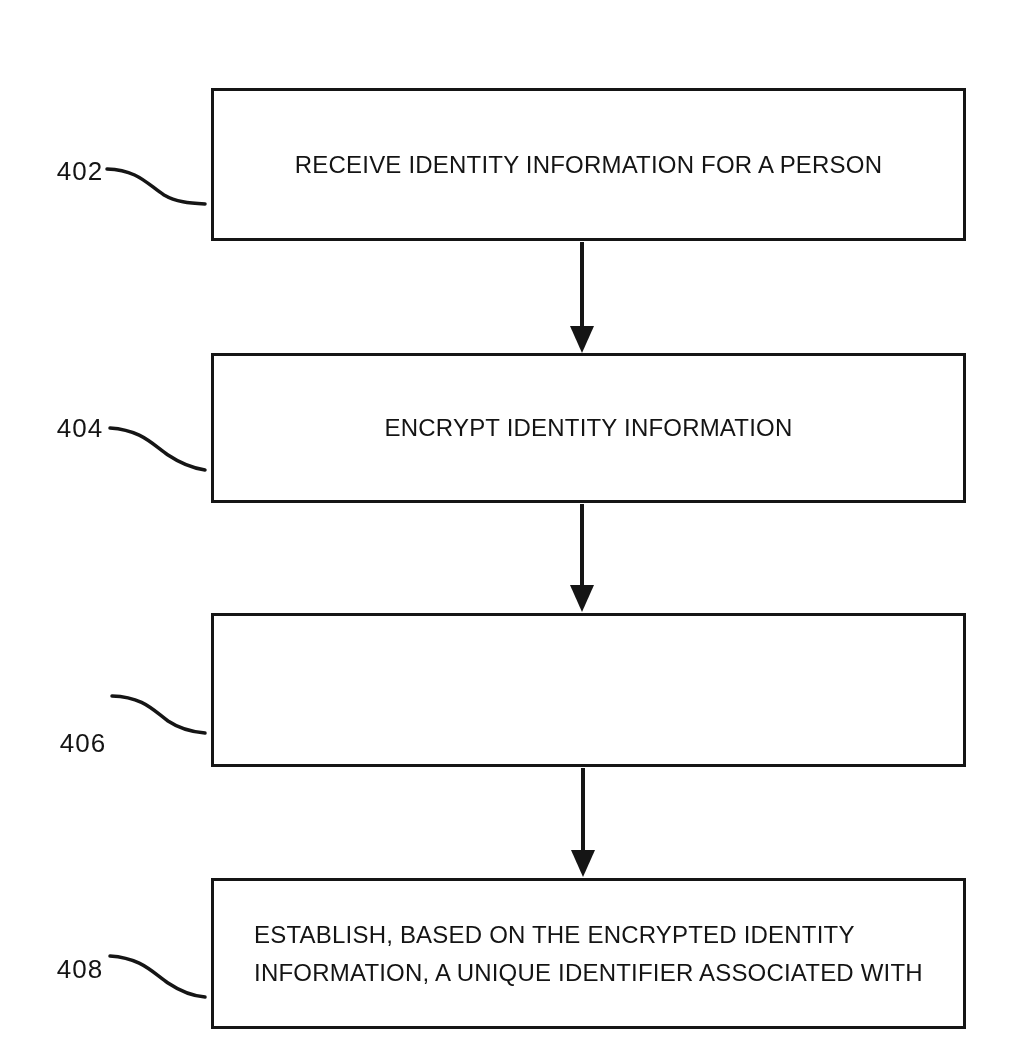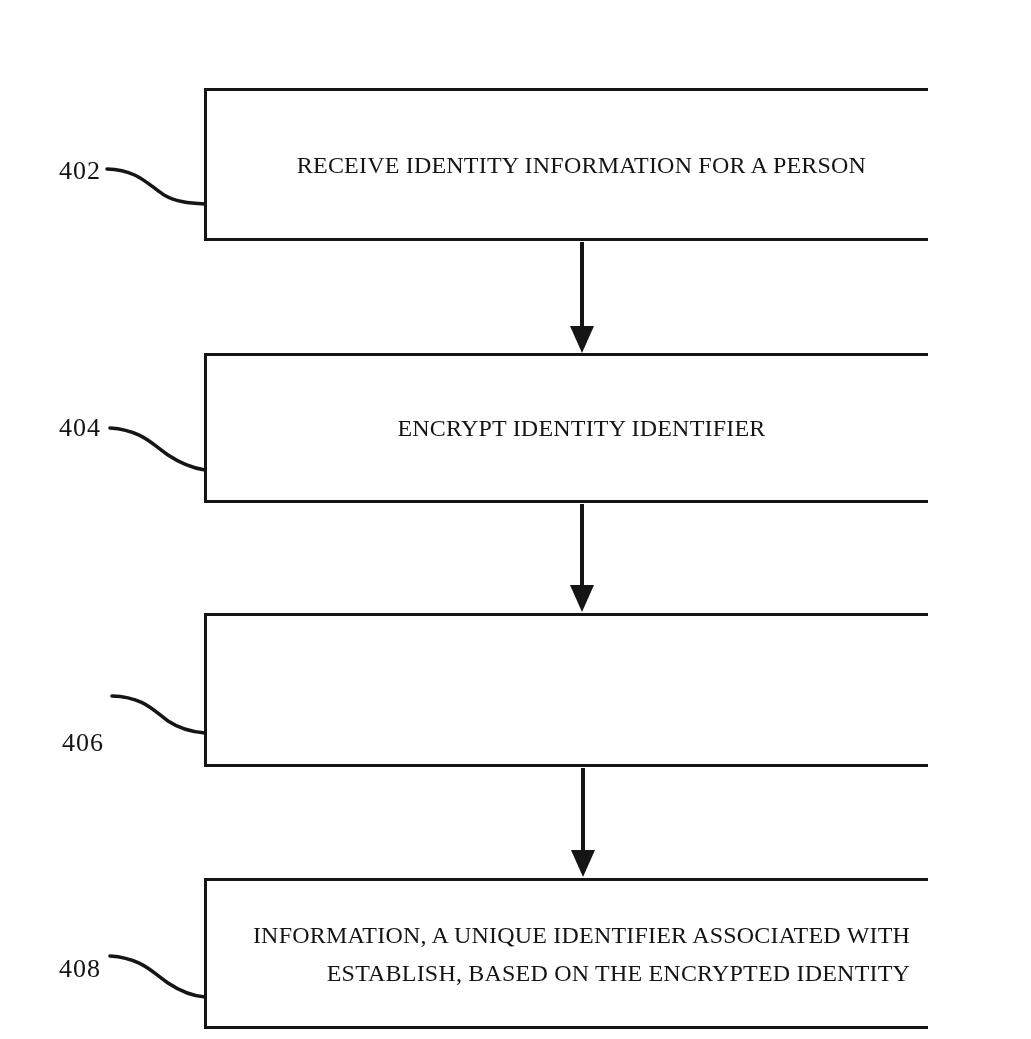--- a/index.html
+++ b/index.html
@@ -5,43 +5,44 @@
   html, body {
     margin: 0;
     padding: 0;
     background: #ffffff;
   }
   .figure {
     position: relative;
     width: 928px;
     height: 1039px;
     background: #ffffff;
-    font-family: Liberation Serif, serif;
+    font-family: Liberation Sans, sans-serif;
     color: #111111;
     overflow: hidden;
+    padding-left: 41px;
   }
   .connector-layer {
     position: absolute;
     left: 0;
     top: 0;
     width: 1031px;
     height: 1039px;
     pointer-events: none;
   }
   .step-box {
     position: absolute;
-    left: 204px;
+    left: 211px;
     width: 755px;
     box-sizing: border-box;
     border: 3px solid #151515;
     background: #ffffff;
     display: flex;
     align-items: center;
     justify-content: center;
-    text-align: right;
+    text-align: left;
   }
   .box-text {
     font-size: 24px;
     line-height: 38px;
     letter-spacing: 0.2px;
     color: #141414;
   }
   .step-box.b1 { top: 88px;  height: 153px; }
   .step-box.b2 { top: 353px; height: 150px; }
   .step-box.b3 { top: 613px; height: 154px; }
@@ -96,29 +97,29 @@
   <div class="ref-label r4">408</div>
 
   <div class="step-box b1">
     <div class="box-text">
       <div>RECEIVE IDENTITY INFORMATION FOR A PERSON</div>
     </div>
   </div>
 
   <div class="step-box b2">
     <div class="box-text">
-      <div>ENCRYPT IDENTITY IDENTIFIER</div>
+      <div>ENCRYPT IDENTITY INFORMATION</div>
     </div>
   </div>
 
   <div class="step-box b3">
     <div class="box-text">
     </div>
   </div>
 
   <div class="step-box b4">
     <div class="box-text">
+      <div>ESTABLISH, BASED ON THE ENCRYPTED IDENTITY</div>
       <div>INFORMATION, A UNIQUE IDENTIFIER ASSOCIATED WITH</div>
-      <div>ESTABLISH, BASED ON THE ENCRYPTED IDENTITY</div>
     </div>
   </div>
 
 </div>
 
 </body></html>

